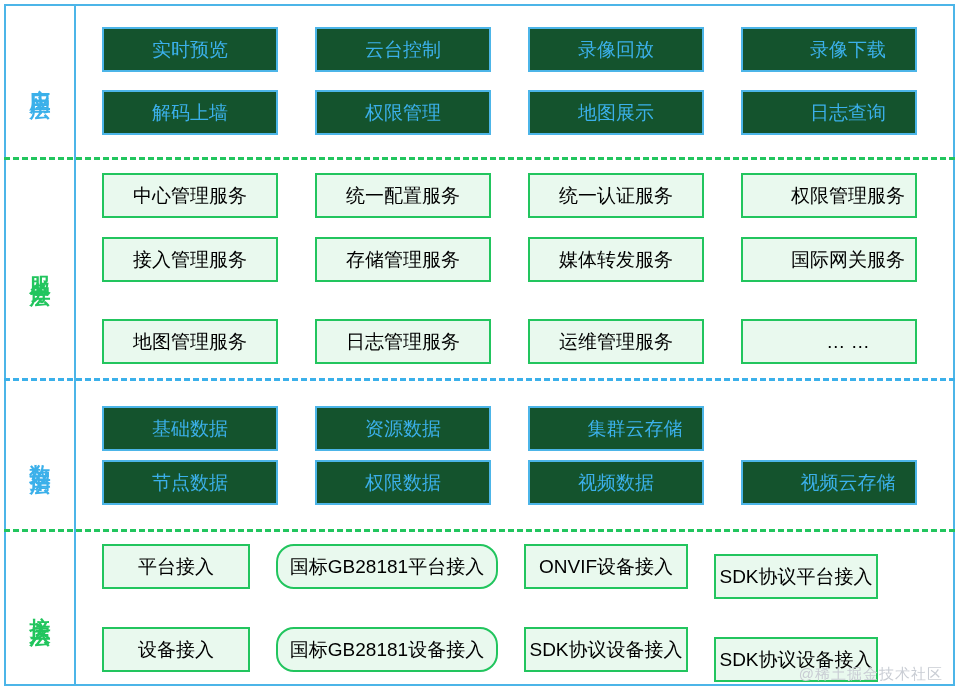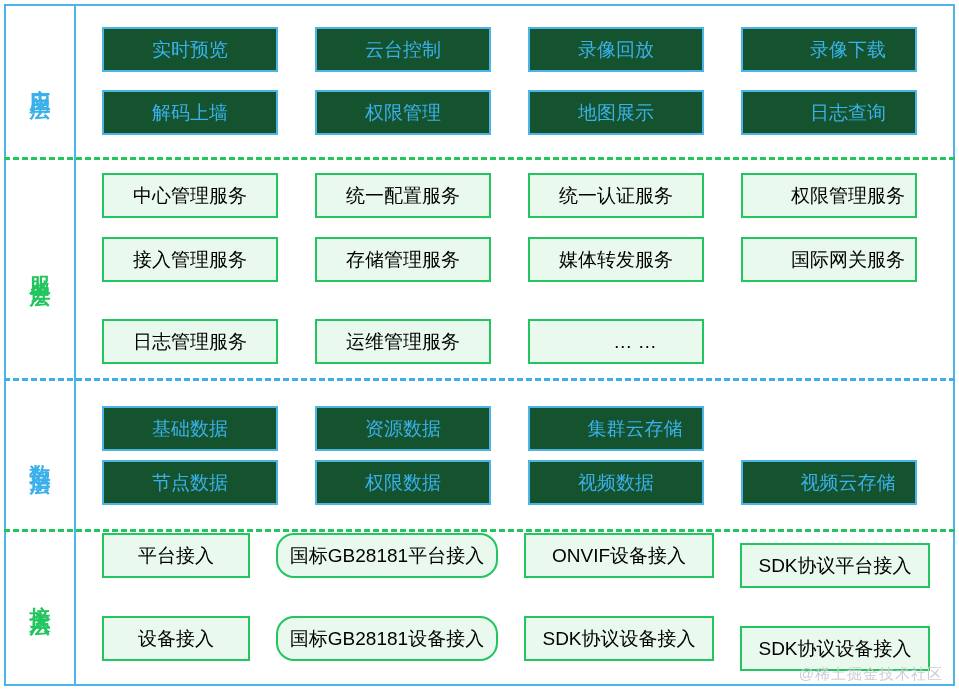--- a/index.html
+++ b/index.html
@@ -131,21 +131,21 @@
   }
   .box.green {
     background: #e9f9ee;
     border-color: #22c55e;
     color: #000000;
   }
 
   
   .w-narrow { width: 148px; }
   .w-wide   { width: 222px; border-radius: 18px; }
-  .w-mid    { width: 190px; }
+  .w-mid    { width: 164px; }
 
   .watermark {
     position: absolute;
     right: 16px;
     bottom: 6px;
     font-size: 15px;
     color: #c9cdd4;
     letter-spacing: 1px;
     white-space: nowrap;
   }
@@ -191,20 +191,21 @@
         <div class="box green">统一认证服务</div>
         <div class="box green">权限管理服务</div>
       </div>
       <div class="box-row grid" style="margin-bottom:37px;">
         <div class="box green">接入管理服务</div>
         <div class="box green">存储管理服务</div>
         <div class="box green">媒体转发服务</div>
         <div class="box green">国际网关服务</div>
       </div>
       <div class="box-row grid">
+        <div class="box green">地图管理服务</div>
         <div class="box green">日志管理服务</div>
         <div class="box green">运维管理服务</div>
         <div class="box green">… …</div>
       </div>
     </div>
   </div>
 
   <div class="hsep blue" style="top:378px;"></div>
 
   <div class="layer" style="top:383px; height:145px;">
@@ -221,21 +222,21 @@
         <div class="box blue">节点数据</div>
         <div class="box blue">权限数据</div>
         <div class="box blue">视频数据</div>
         <div class="box blue">视频云存储</div>
       </div>
     </div>
   </div>
 
   <div class="hsep green" style="top:529px;"></div>
 
-  <div class="layer" style="top:522px; height:150px;">
+  <div class="layer" style="top:533px; height:150px;">
     <div class="layer-label label-green">
       <span>接入层</span>
     </div>
     <div class="layer-body">
       <div class="box-row flow" style="margin-bottom:18px;">
         <div class="box green w-narrow">平台接入</div>
         <div class="box green w-wide">国标GB28181平台接入</div>
         <div class="box green w-mid">ONVIF设备接入</div>
         <div class="box green w-mid">SDK协议平台接入</div>
       </div>

